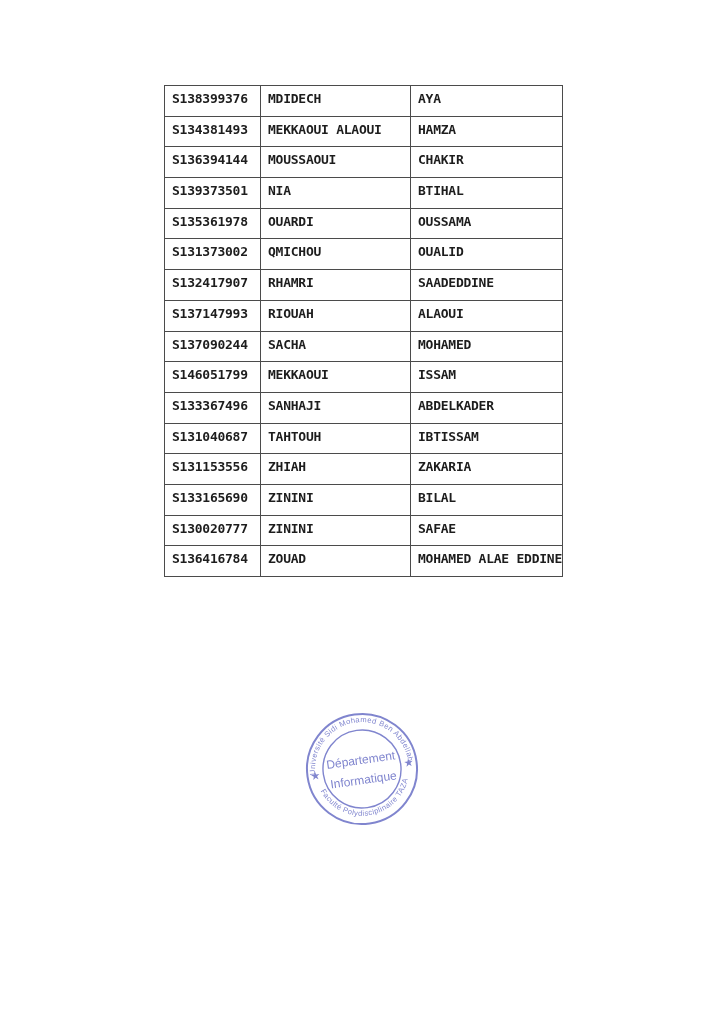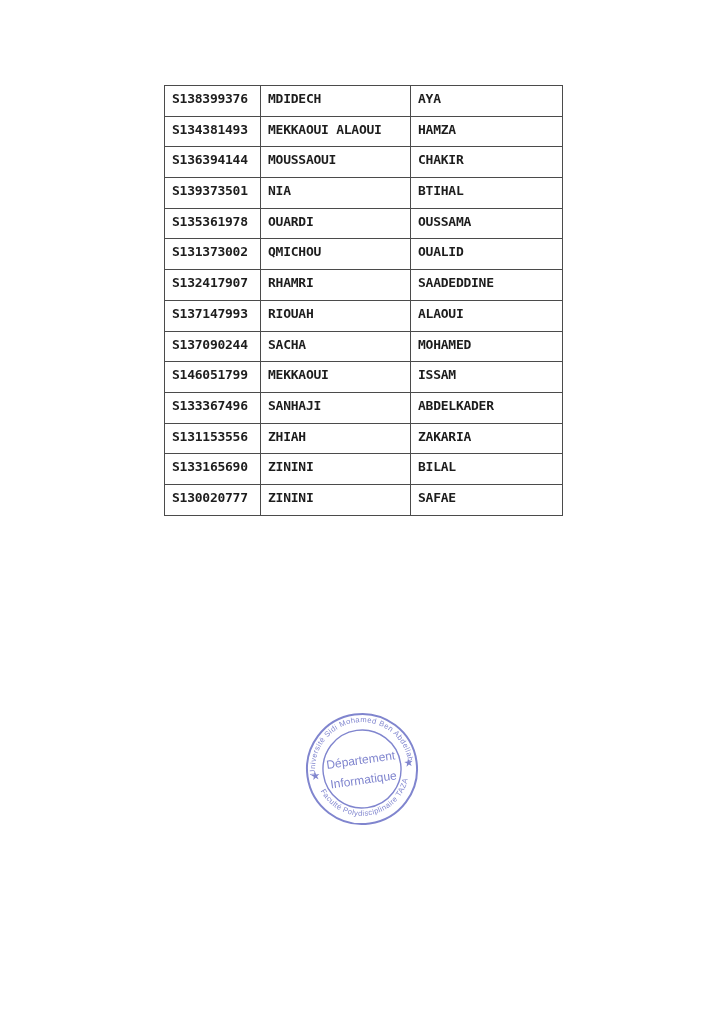--- a/index.html
+++ b/index.html
@@ -139,40 +139,50 @@
       <td class="col-first">ISSAM</td>
     </tr>
 
     <tr>
       <td class="col-id">S133367496</td>
       <td class="col-last">SANHAJI</td>
       <td class="col-first">ABDELKADER</td>
     </tr>
 
 
+    <tr>
+      <td class="col-id">S131040687</td>
+      <td class="col-last">TAHTOUH</td>
+      <td class="col-first">IBTISSAM</td>
+    </tr>
 
 
     <tr>
       <td class="col-id">S131153556</td>
       <td class="col-last">ZHIAH</td>
       <td class="col-first">ZAKARIA</td>
     </tr>
 
     <tr>
       <td class="col-id">S133165690</td>
       <td class="col-last">ZININI</td>
       <td class="col-first">BILAL</td>
     </tr>
 
     <tr>
       <td class="col-id">S130020777</td>
       <td class="col-last">ZININI</td>
       <td class="col-first">SAFAE</td>
     </tr>
 
+    <tr>
+      <td class="col-id">S136416784</td>
+      <td class="col-last">ZOUAD</td>
+      <td class="col-first">MOHAMED ALAE EDDINE</td>
+    </tr>
   </tbody>
   </table>
 
   <div class="stamp">
     <svg width="118" height="118" viewBox="0 0 118 118" xmlns="http://www.w3.org/2000/svg">
       <g transform="rotate(-8 59 59)" fill="#6a70c6" stroke="none">
         <circle cx="59" cy="59" r="55" fill="none" stroke="#6a70c6" stroke-width="2"></circle>
         <circle cx="59" cy="59" r="39" fill="none" stroke="#6a70c6" stroke-width="1.4"></circle>
 
         <defs>

